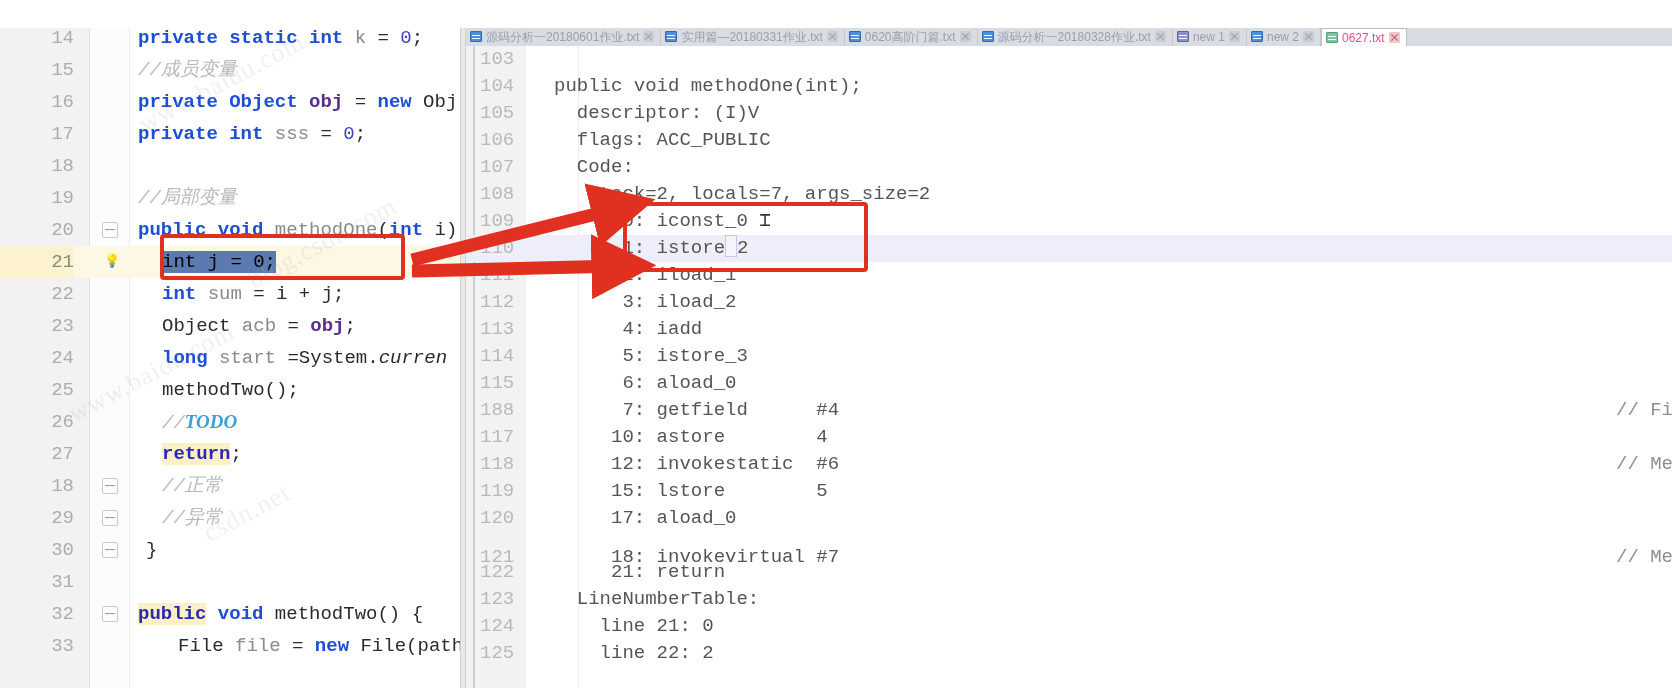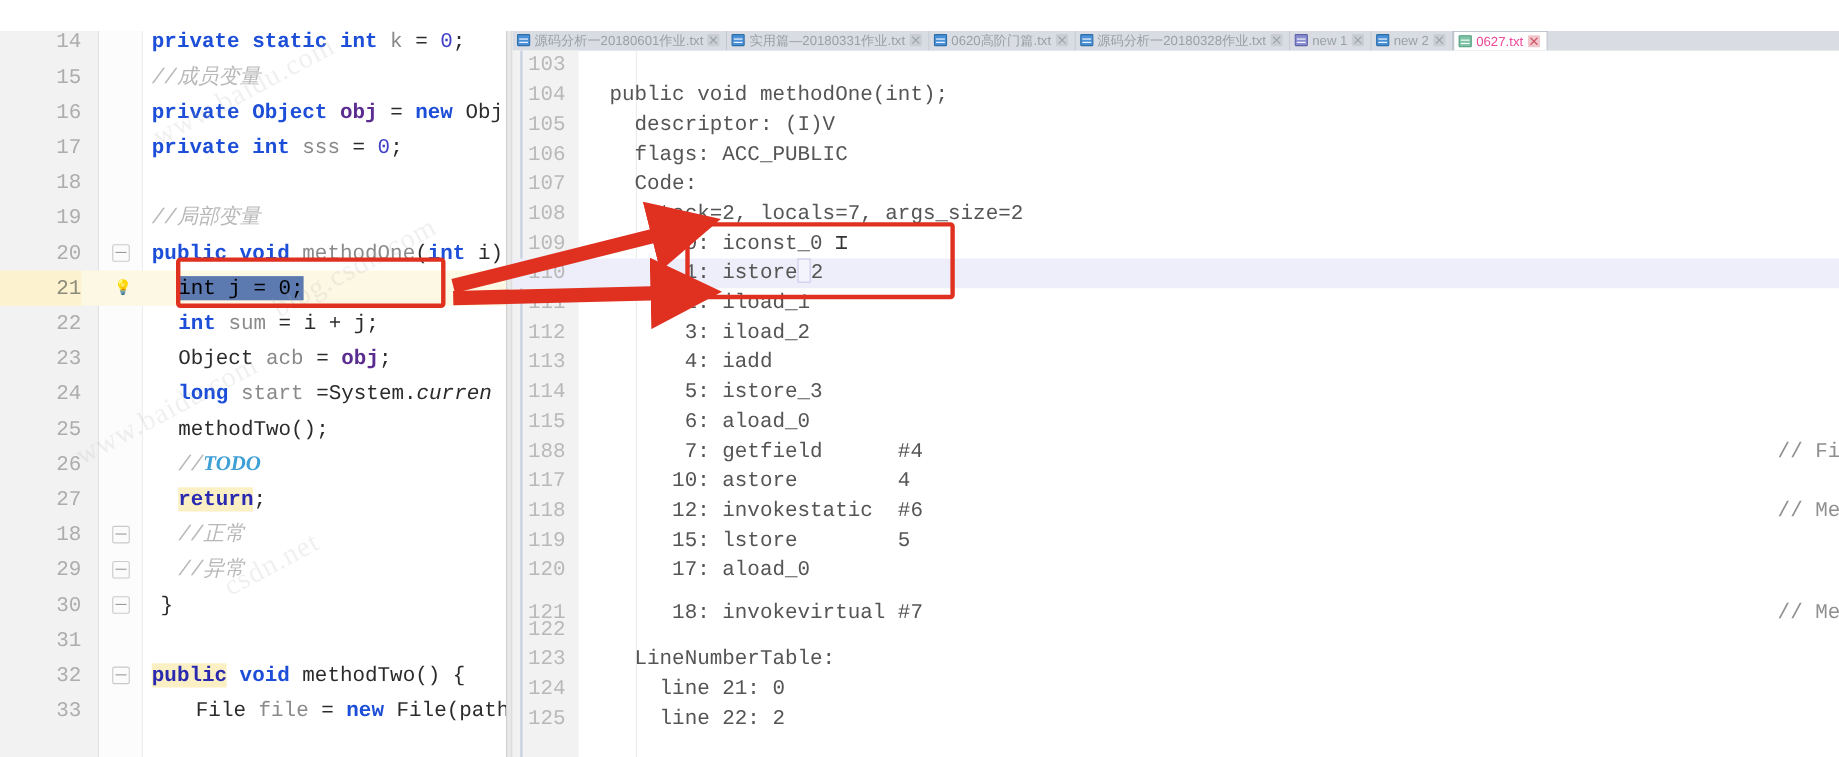--- a/index.html
+++ b/index.html
@@ -499,20 +499,21 @@
           <div class="bc-num">120</div>
           <div class="bc-code">     17: aload_0</div>
         </div>
         <div class="bc-row" style="top: 516px;">
           <div class="bc-num">121</div>
           <div class="bc-code">     18: invokevirtual #7</div>
           <div class="bc-cmt">// Method methodTwo:()V</div>
         </div>
         <div class="bc-row" style="top: 531px;">
           <div class="bc-num">122</div>
+          <div class="bc-code">     21: return</div>
         </div>
         <div class="bc-row" style="top: 558px;">
           <div class="bc-num">123</div>
           <div class="bc-code">  LineNumberTable:</div>
         </div>
         <div class="bc-row" style="top: 585px;">
           <div class="bc-num">124</div>
           <div class="bc-code">    line 21: 0</div>
         </div>
         <div class="bc-row" style="top: 612px;">

